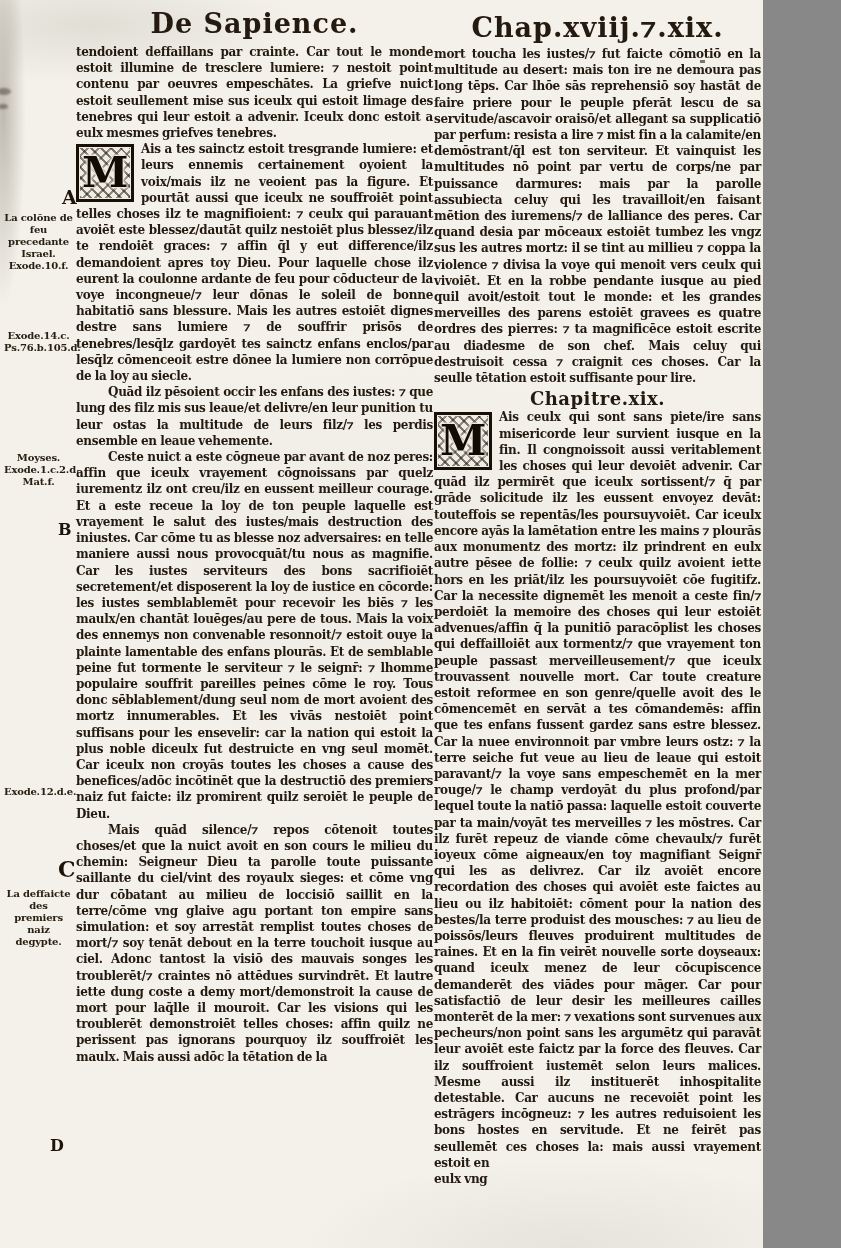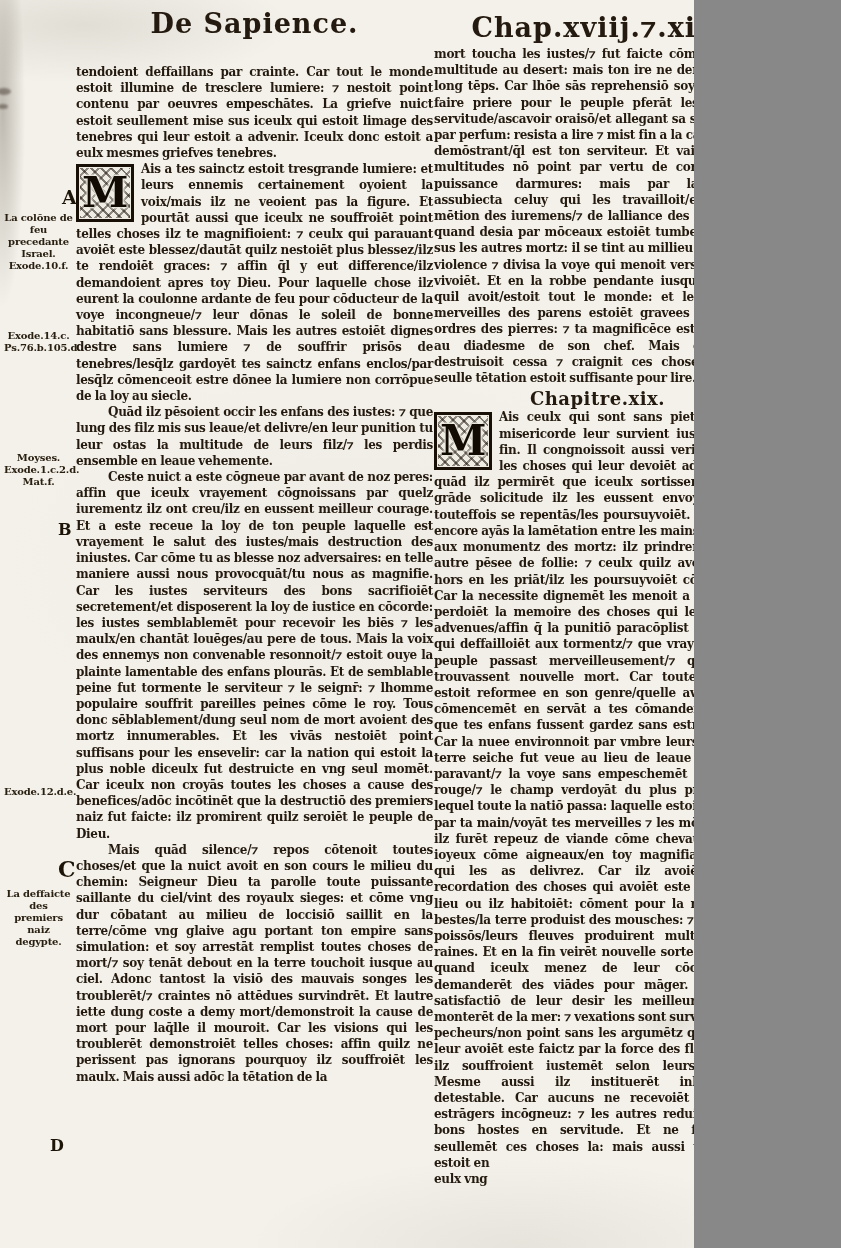--- a/index.html
+++ b/index.html
@@ -1,35 +1,35 @@
 <!DOCTYPE html>
 <html><head>
 <meta charset="utf-8">
 <style>
   html,body{margin:0;padding:0;background:#888;}
   .page{
-    position:relative;width:694px;height:1248px;overflow:hidden;
+    position:relative;width:763px;height:1248px;overflow:hidden;
     background-color:#f3f1ea;
     background-image:
       radial-gradient(ellipse 320px 90px at 12% 2%, rgba(115,105,90,.14), transparent 65%),
       radial-gradient(ellipse 420px 140px at 75% 100%, rgba(115,105,90,.10), transparent 65%),
       radial-gradient(ellipse 30px 260px at 0.4% 9%, rgba(70,58,45,.30), transparent 75%),
       radial-gradient(ellipse 500px 300px at 50% 45%, rgba(150,140,120,.05), transparent 70%),
       radial-gradient(ellipse 60px 30px at 97% 82%, rgba(110,100,85,.12), transparent 70%);
     font-family:"DejaVu Serif","Liberation Serif",serif;
     color:#241a0f;
   }
   .running-head{position:absolute;top:8px;text-align:center;font-weight:bold;letter-spacing:1px;}
   .rh-left{left:76px;width:357px;font-size:27px;}
   .rh-right{left:434px;width:327px;font-size:27px;}
   .col{
     position:absolute;font-size:12px;line-height:16.2px;font-weight:bold;
     text-align:justify;letter-spacing:-0.3px;word-spacing:-0.5px;
   }
-  .col-left{left:76px;top:44px;width:357px;margin-top:20px;}
+  .col-left{left:76px;top:44px;width:357px;}
   .col-right{left:434px;top:46px;width:327px;}
   .col p{margin:0;}
   p.indented{text-indent:32px;}
   .chapter-heading{margin:5px 0 2px;text-align:center;font-size:18px;font-weight:bold;letter-spacing:.5px;}
   .initial{
     float:left;width:58px;height:58px;margin:3px 7px 1px 0;position:relative;
     background:#efece3;border:3px solid #180f07;box-sizing:border-box;
   }
   .initial::before{
     content:"";position:absolute;inset:1px;

